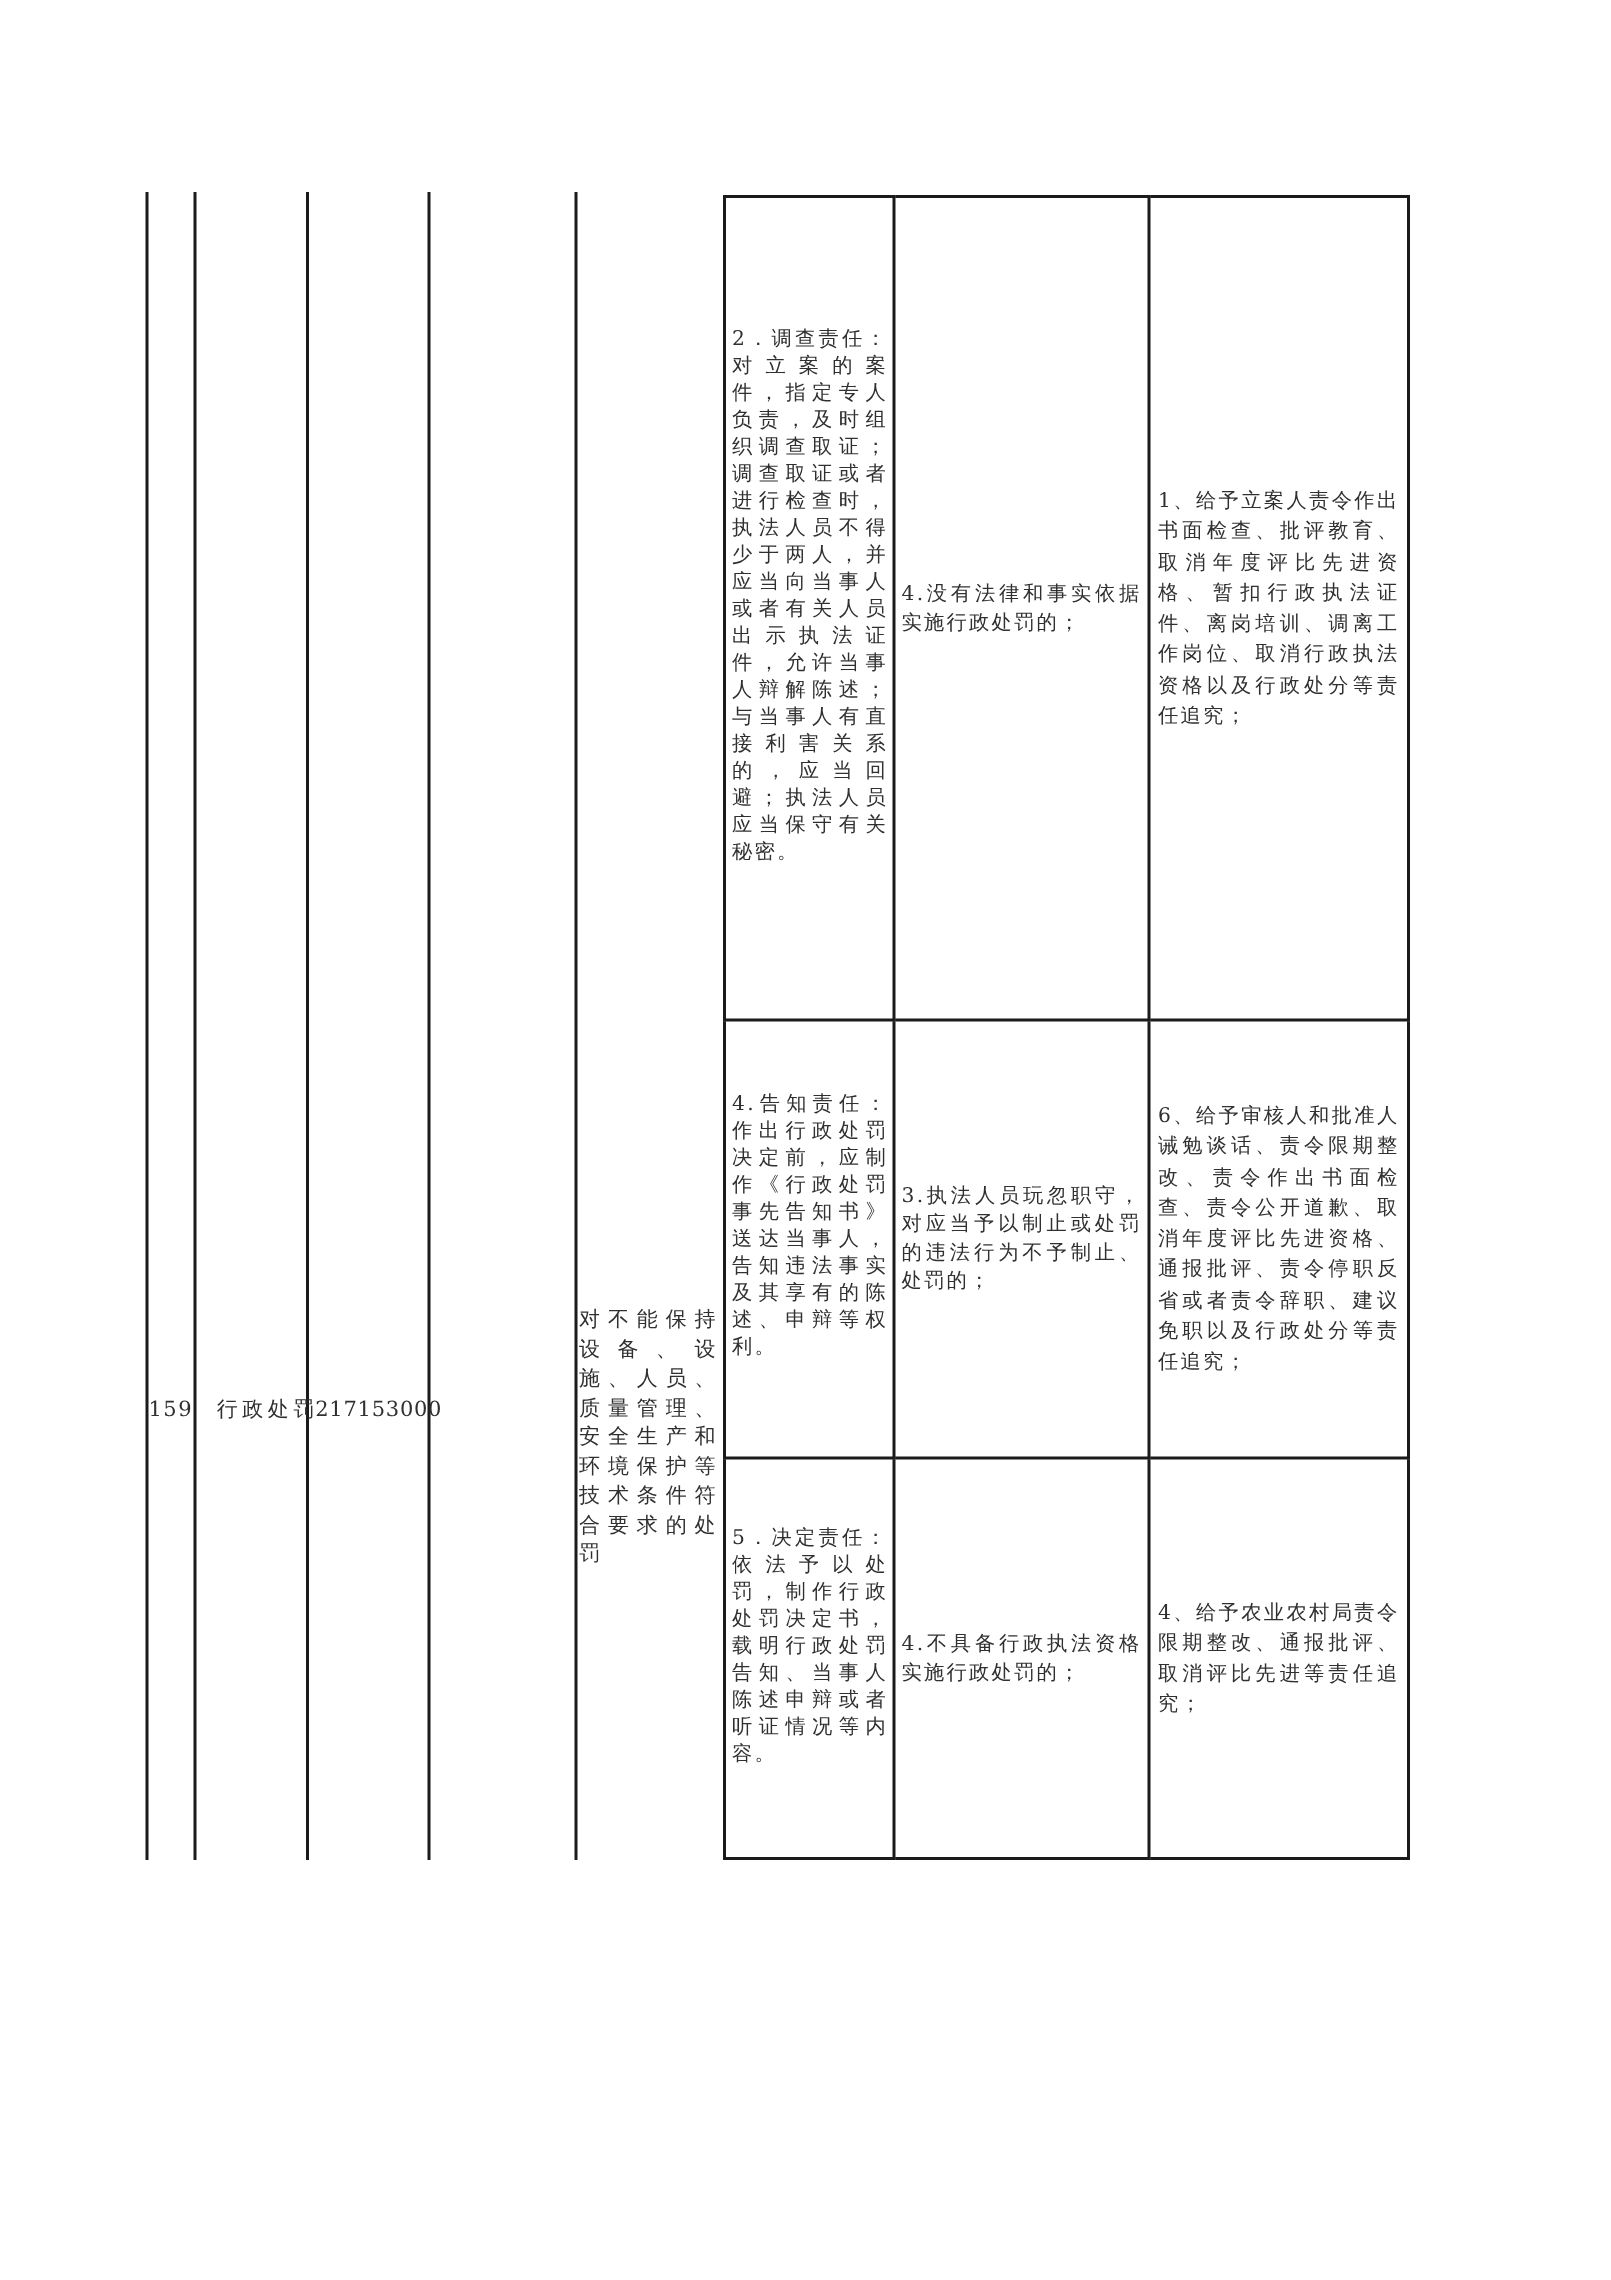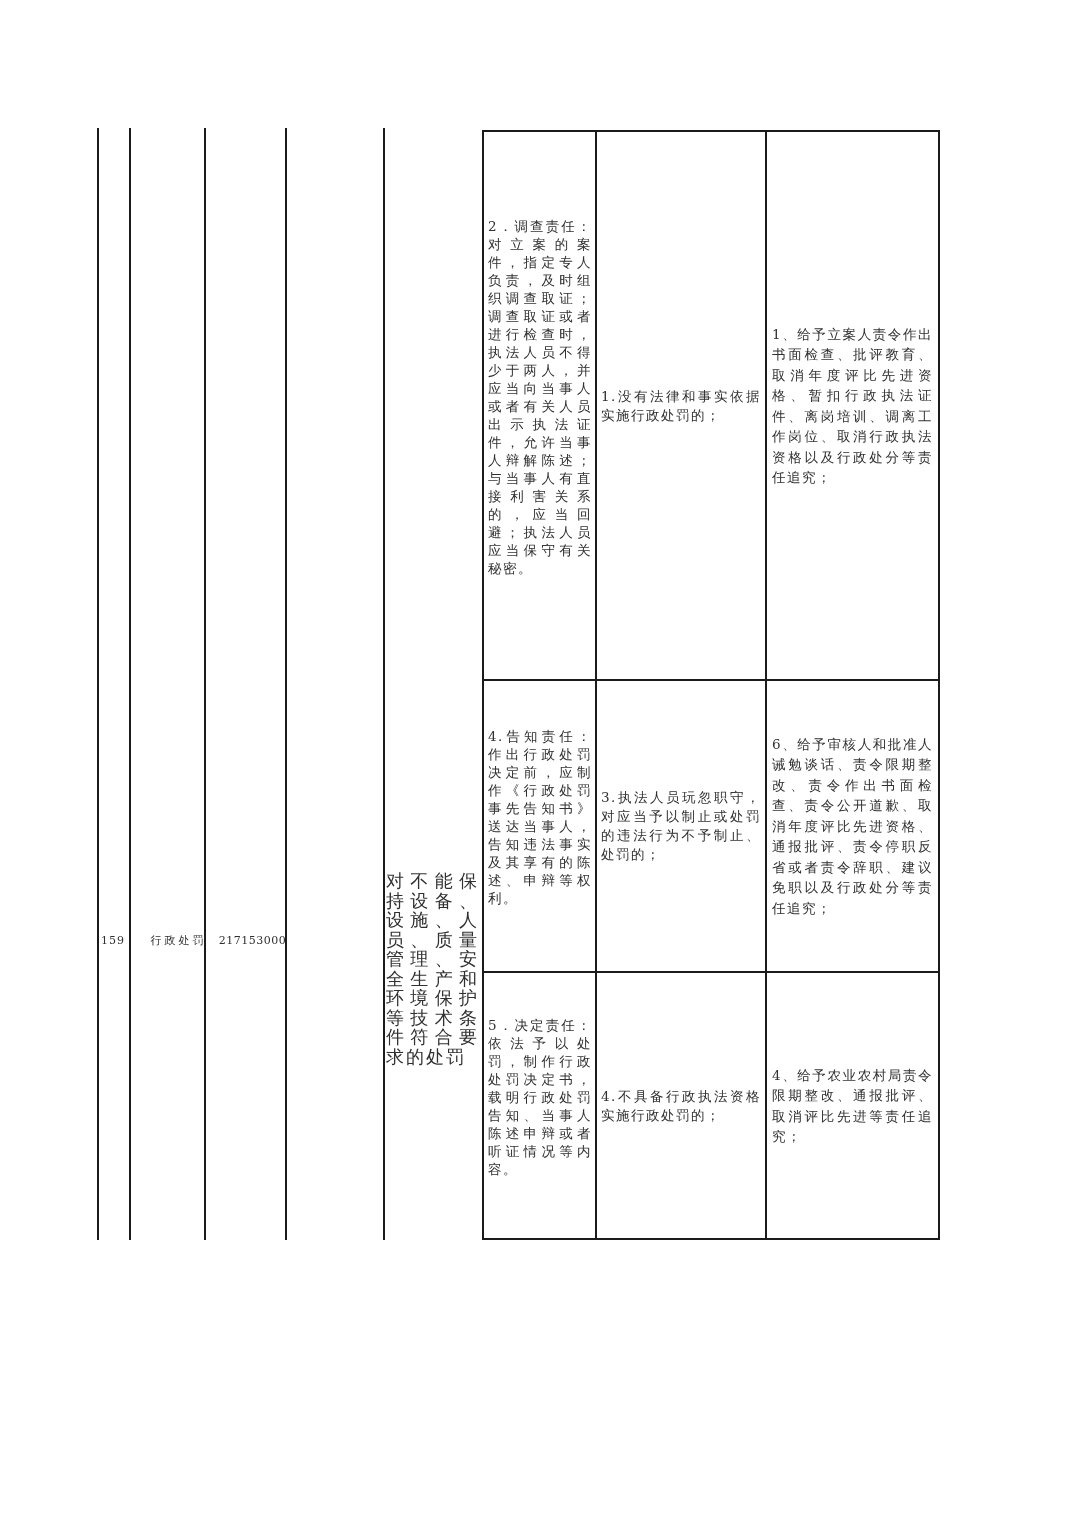--- a/index.html
+++ b/index.html
@@ -19,34 +19,34 @@
   
   .vline {
     position: absolute;
     top: 128px;
     height: 1112px;
     width: 2px;
     background: #1b1b1b;
   }
   .outer-cell {
     position: absolute;
-    font-size: 11px;
+    font-size: 14px;
     line-height: 19px;
     color: #303030;
     letter-spacing: 1px;
   }
   .center-cell {
     text-align: center;
   }
   .item-cell {
     text-align: justify;
     text-justify: inter-character;
     letter-spacing: 2px;
     line-height: 19.5px;
-    font-size: 18px;
+    font-size: 14px;
   }
   
   table.resp {
     position: absolute;
     left: 482px;
     top: 130px;
     width: 456px;
     height: 1110px;
     border-collapse: collapse;
     table-layout: fixed;
@@ -95,21 +95,21 @@
 
   <table class="resp">
     <colgroup>
       <col style="width:113px">
       <col style="width:170px">
       <col style="width:173px">
     </colgroup>
     <tbody>
       <tr style="height:387px">
         <td class="duty">2．调查责任：对立案的案件，指定专人负责，及时组织调查取证；调查取证或者进行检查时，执法人员不得少于两人，并应当向当事人或者有关人员出示执法证件，允许当事人辩解陈述；与当事人有直接利害关系的，应当回避；执法人员应当保守有关秘密。</td>
-        <td class="circ">1.没有法律和事实依据实施行政处罚的；</td>
+        <td class="circ">4.没有法律和事实依据实施行政处罚的；</td>
         <td class="acct">1、给予立案人责令作出书面检查、批评教育、取消年度评比先进资格、暂扣行政执法证件、离岗培训、调离工作岗位、取消行政执法资格以及行政处分等责任追究；</td>
       </tr>
       <tr style="height:198px">
         <td class="duty">4.告知责任：作出行政处罚决定前，应制作《行政处罚事先告知书》送达当事人，告知违法事实及其享有的陈述、申辩等权利。</td>
         <td class="circ">3.执法人员玩忽职守，对应当予以制止或处罚的违法行为不予制止、处罚的；</td>
         <td class="acct">6、给予审核人和批准人诫勉谈话、责令限期整改、责令作出书面检查、责令公开道歉、取消年度评比先进资格、通报批评、责令停职反省或者责令辞职、建议免职以及行政处分等责任追究；</td>
       </tr>
       <tr style="height:148px">
         <td class="duty">5．决定责任：依法予以处罚，制作行政处罚决定书，载明行政处罚告知、当事人陈述申辩或者听证情况等内容。</td>
         <td class="circ">4.不具备行政执法资格实施行政处罚的；</td>

